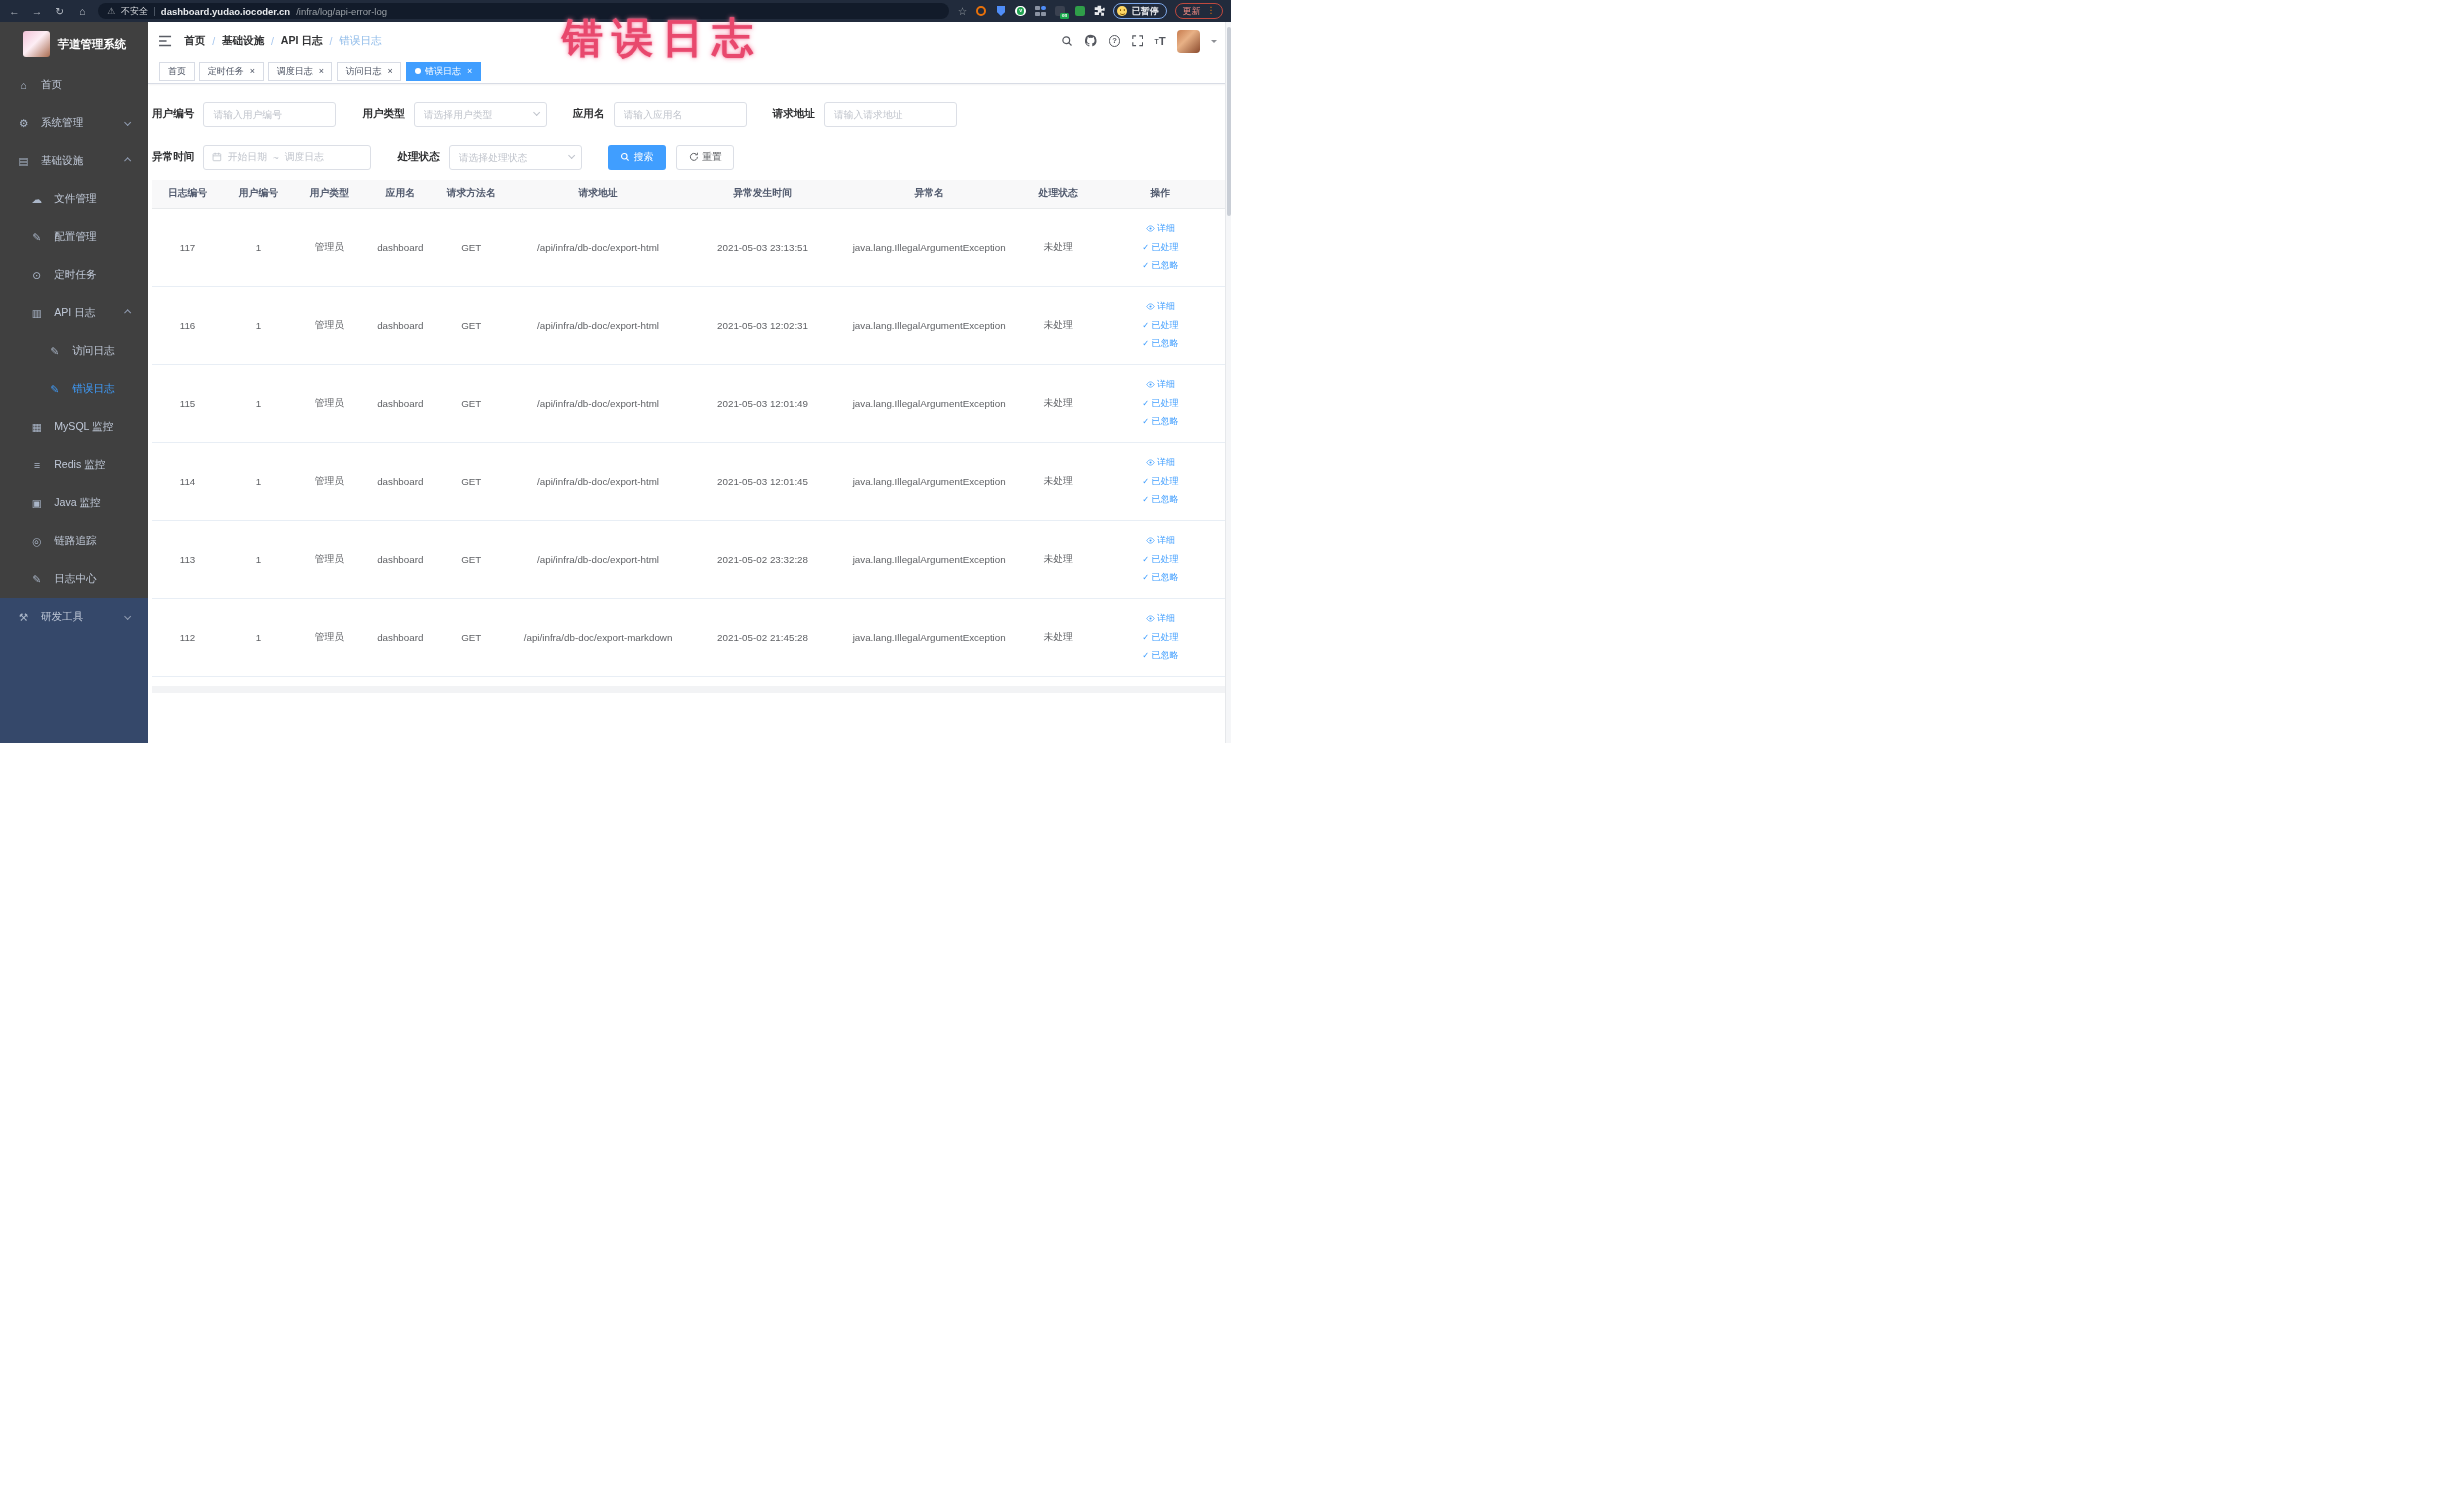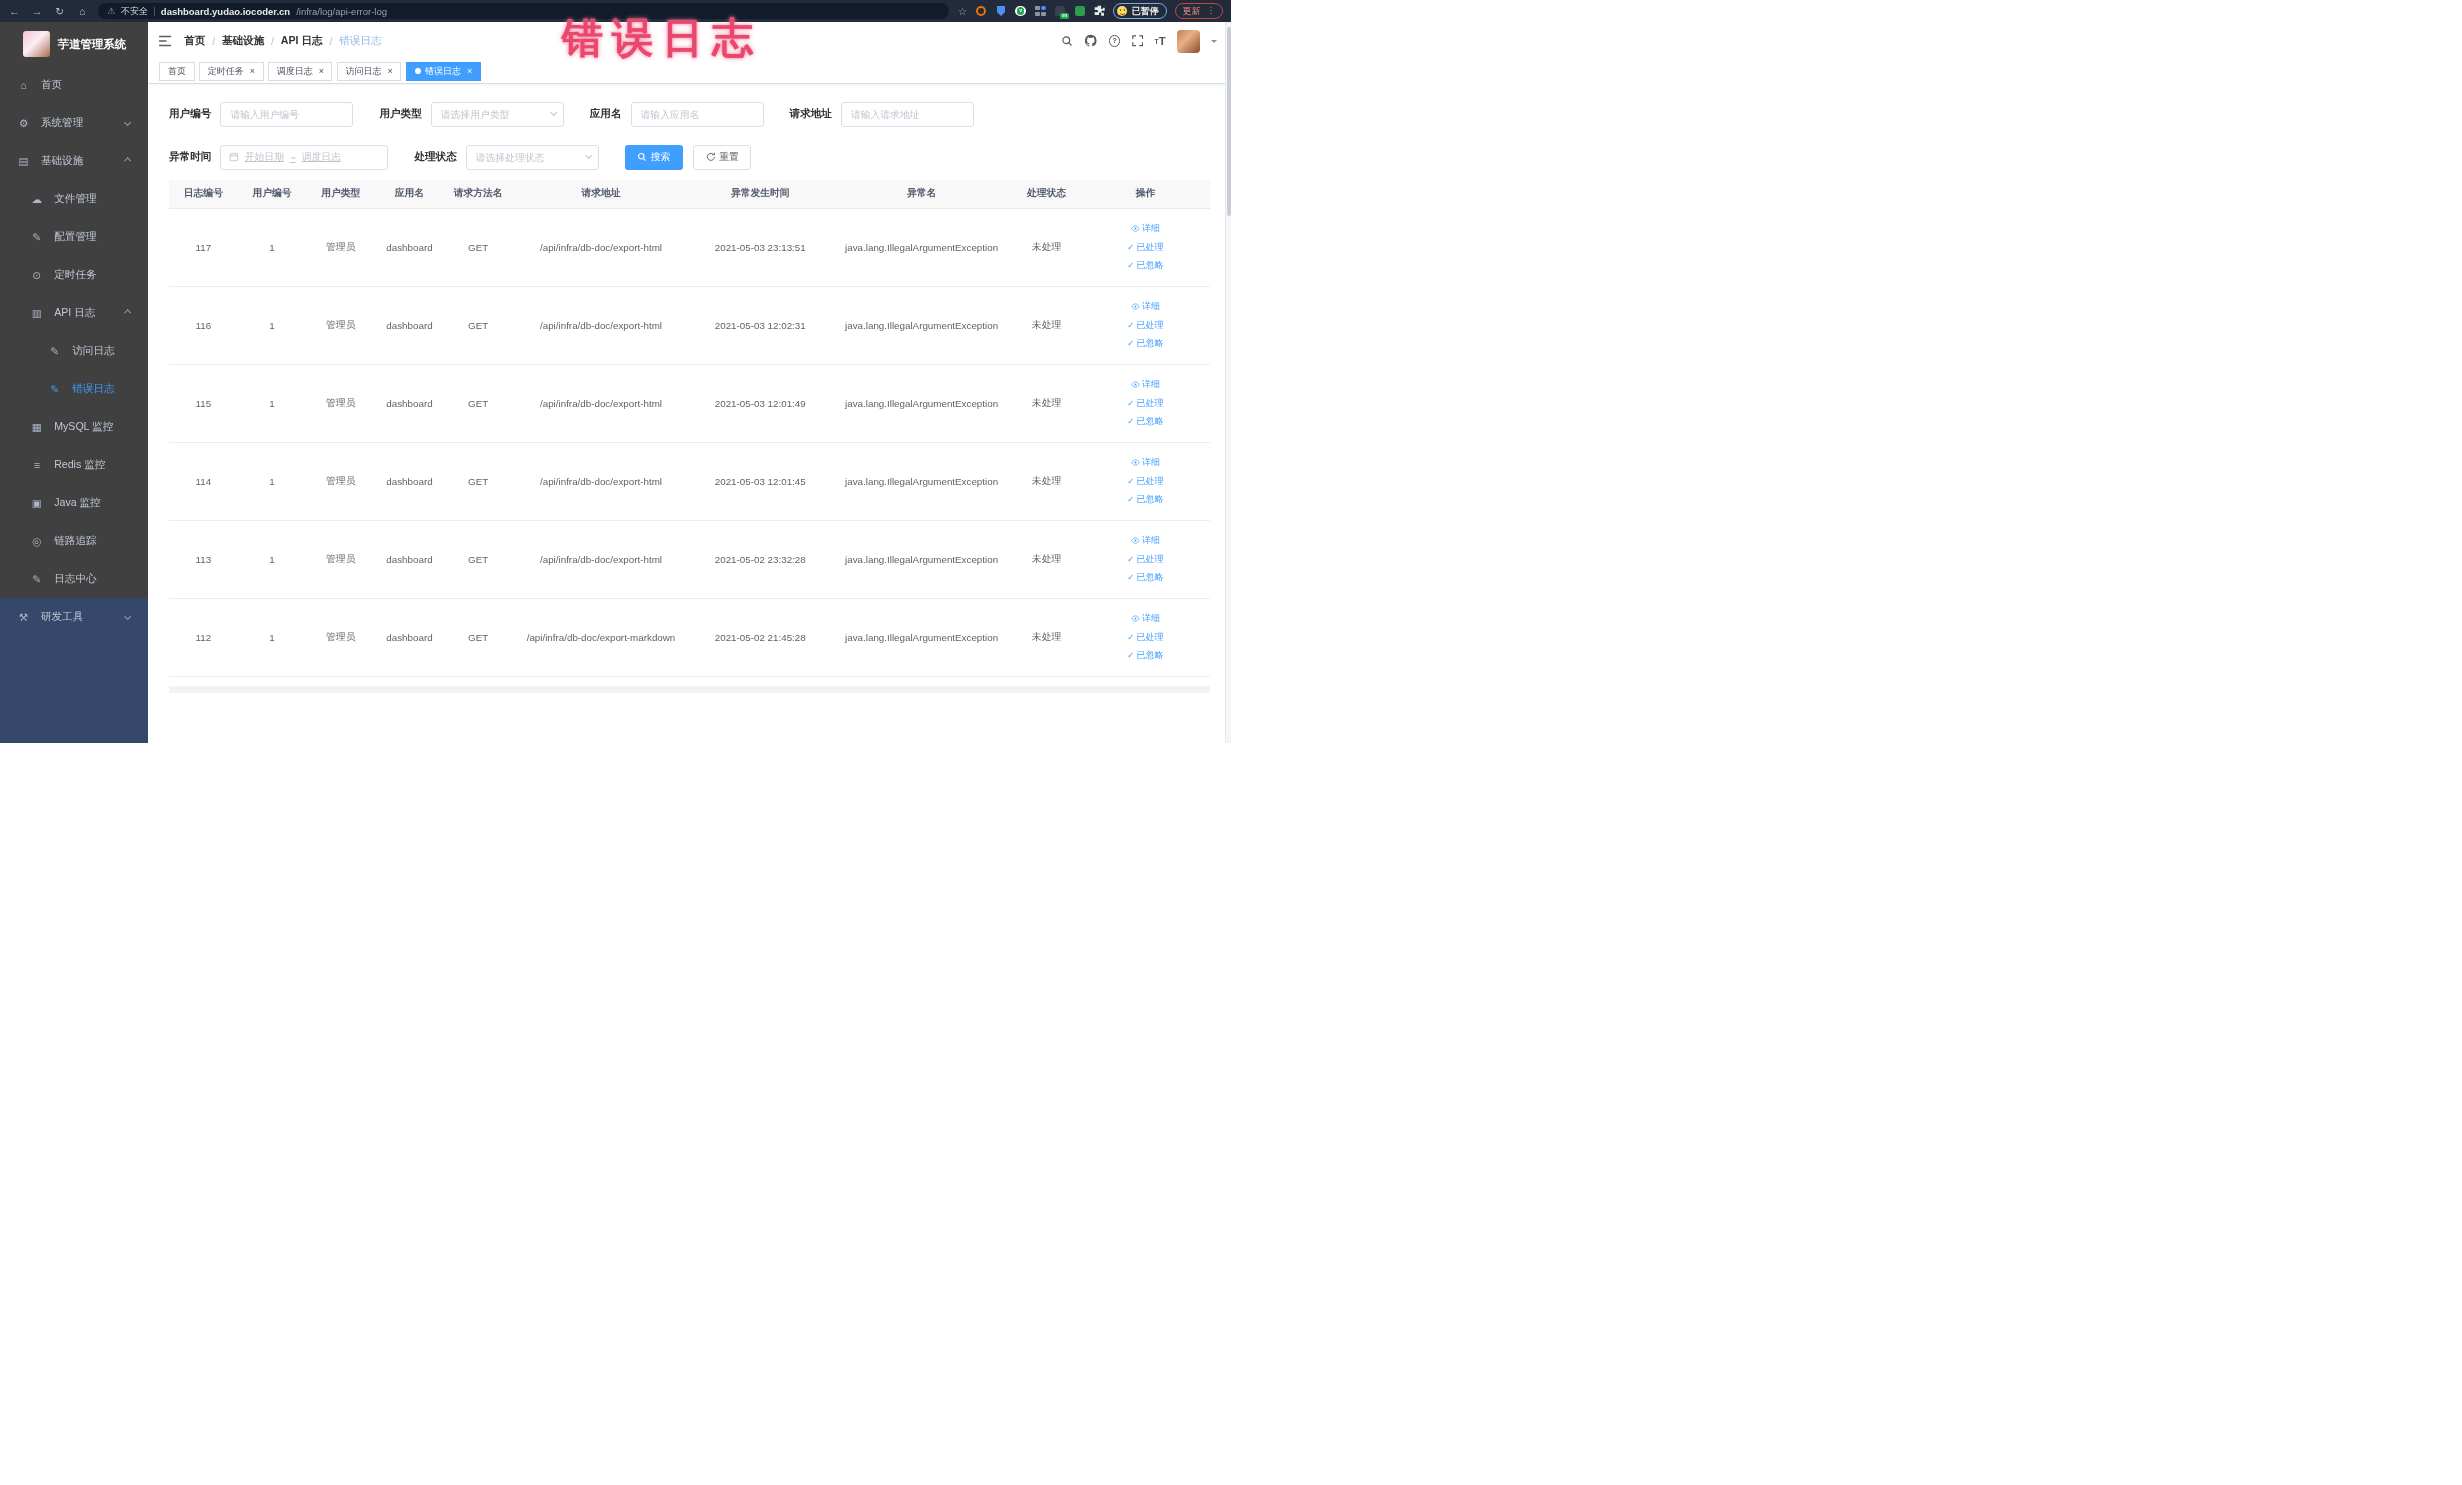--- a/index.html
+++ b/index.html
@@ -73,30 +73,30 @@
   .caret { width:0; height:0; border:3px solid transparent; border-top-color:#8d9095; margin-top:3px; cursor:pointer; }
 
   
   .tabsbar { height:23.5px; display:flex; align-items:center; gap:4.5px; padding:0 11.4px; border-bottom:0.8px solid #d8dce5; box-shadow:0 0.8px 2.3px rgba(0,21,41,.08); background:#fff; }
   .tab { height:19px; display:inline-flex; align-items:center; gap:4.5px; padding:0 7.6px; border:0.8px solid #d8dce5; background:#fff; color:#495060; font-size:9px; cursor:pointer; }
   .tab .dot { width:6px; height:6px; border-radius:50%; background:#fff; }
   .tab.active { background:#409eff; border-color:#409eff; color:#fff; }
   .tab-close { font-size:9px; line-height:1; margin-left:1.5px; }
 
   
-  .content { flex:1; padding:0 21px; position:relative; overflow:hidden; }
+  .content { flex:1; padding:0 4px; position:relative; overflow:hidden; }
   .filter-row { display:flex; align-items:center; margin-top:18px; }
   .f-group { display:flex; align-items:center; margin-right:26px; }
   .f-label { font-size:10.6px; font-weight:700; color:#303133; margin-right:9px; white-space:nowrap; }
   .f-input { position:relative; display:flex; align-items:center; }
   .f-input input { width:133px; height:25px; border:0.8px solid #dcdfe6; border-radius:3px; padding:0 9px; font-size:9.8px; color:#606266; outline:none; font-family:inherit; }
   .f-input input::placeholder { color:#c0c4cc; }
   .f-input.select input { padding-right:19.7px; }
   .sel-caret { position:absolute; right:7.6px; width:5.3px; height:5.3px; border-right:1.1px solid #c0c4cc; border-bottom:1.1px solid #c0c4cc; transform:rotate(45deg); margin-top:-2.3px; pointer-events:none; }
-  .daterange { width:168px; height:25px; border:0.8px solid #dcdfe6; border-radius:3px; display:flex; align-items:center; padding:0 7.6px; gap:6px; color:#c0c4cc; font-size:9.8px; cursor:pointer;text-decoration:underline; }
+  .daterange { width:168px; height:25px; border:0.8px solid #dcdfe6; border-radius:3px; display:flex; align-items:center; padding:0 7.6px; gap:6px; color:#c0c4cc; font-size:9.8px; cursor:pointer; }
   .daterange .sep { color:#c0c4cc; }
   .btn { height:25px; border-radius:3px; font-size:9.8px; display:inline-flex; align-items:center; gap:3.8px; padding:0 11.4px; cursor:pointer; border:0.8px solid transparent; font-family:inherit; }
   .btn-primary { background:#409eff; color:#fff; }
   .btn-plain { background:#fff; border-color:#dcdfe6; color:#606266; }
   .btn-reset { margin-left:10.6px;align-items:center; }
   .toolbar { display:flex; align-items:center; margin-top:19.7px; }
   .btn-warning { height:22px; background:#fdf6ec; border:0.8px solid #f5dab1; color:#e6a23c; font-size:9px; border-radius:3px; display:inline-flex; align-items:center; gap:3.8px; padding:0 9px; cursor:pointer; }
   .toolbar-right { margin-left:auto; display:flex; }
   .circle-btn { width:22px; height:22px; border-radius:50%; border:0.8px solid #dcdfe6; background:#fff; color:#5a5e66; display:flex; align-items:center; justify-content:center; margin-left:9px; cursor:pointer; box-shadow:0 0 0 2.3px rgba(64,158,255,.04); }
 

